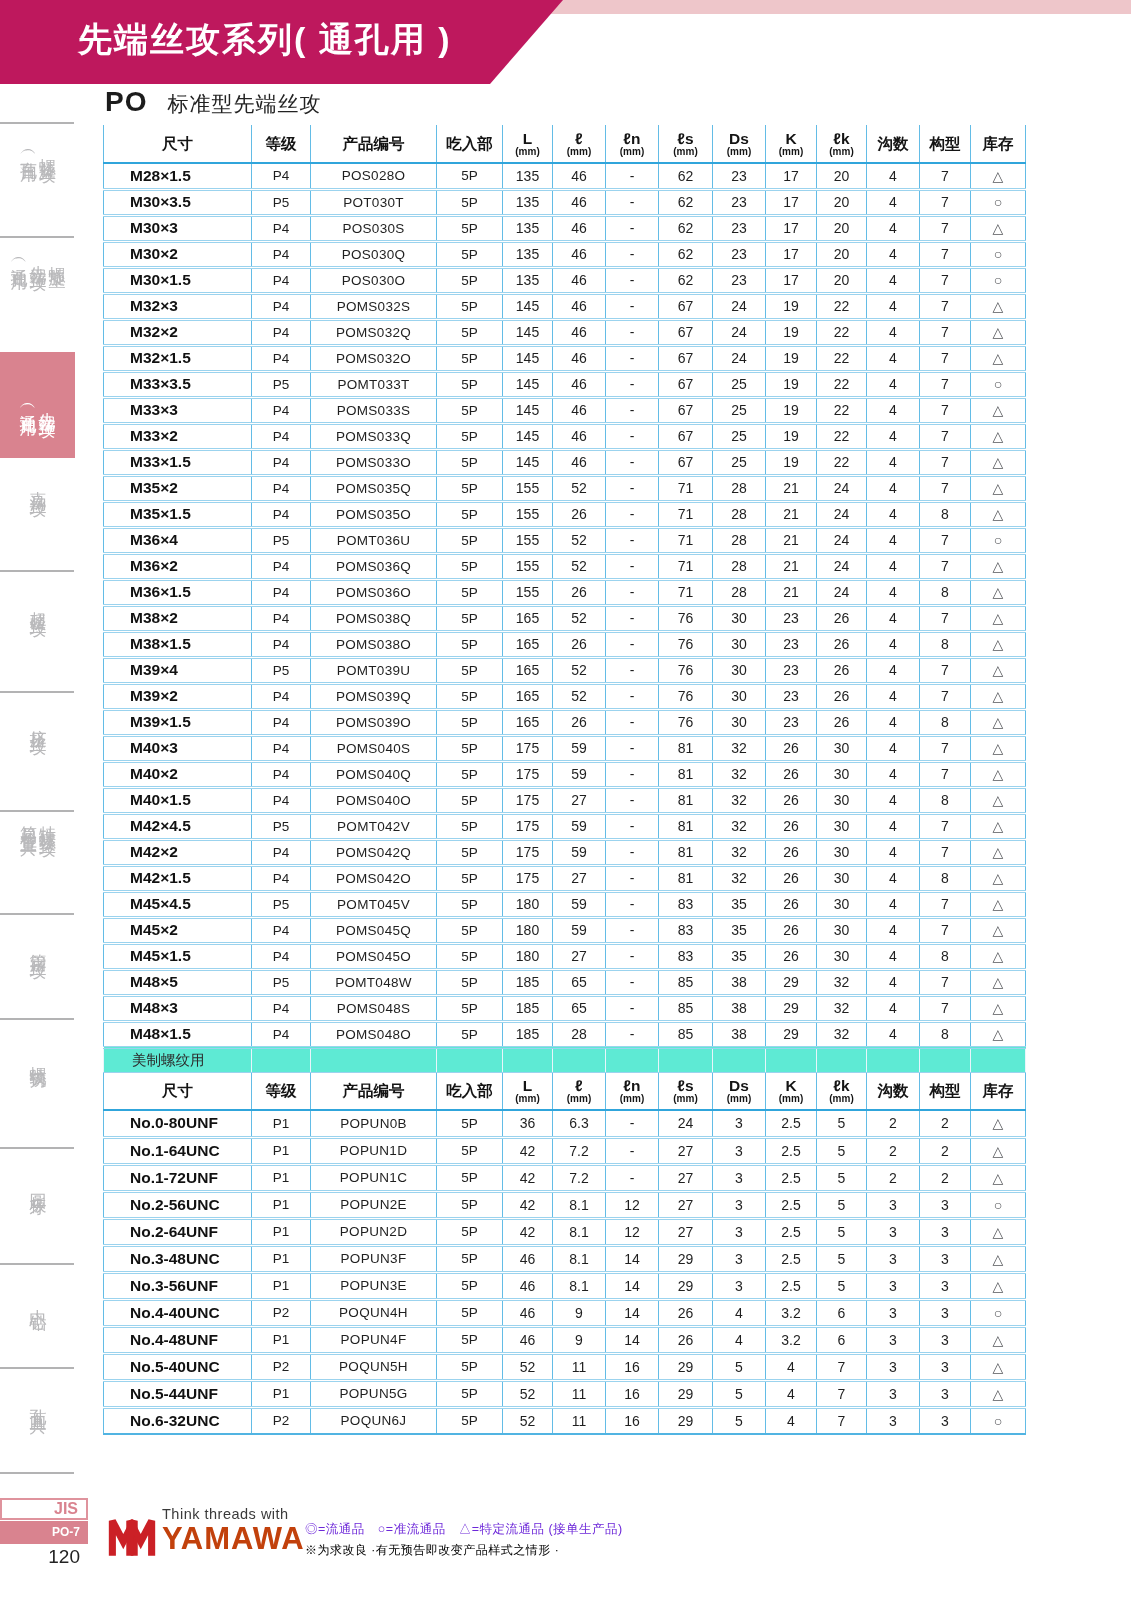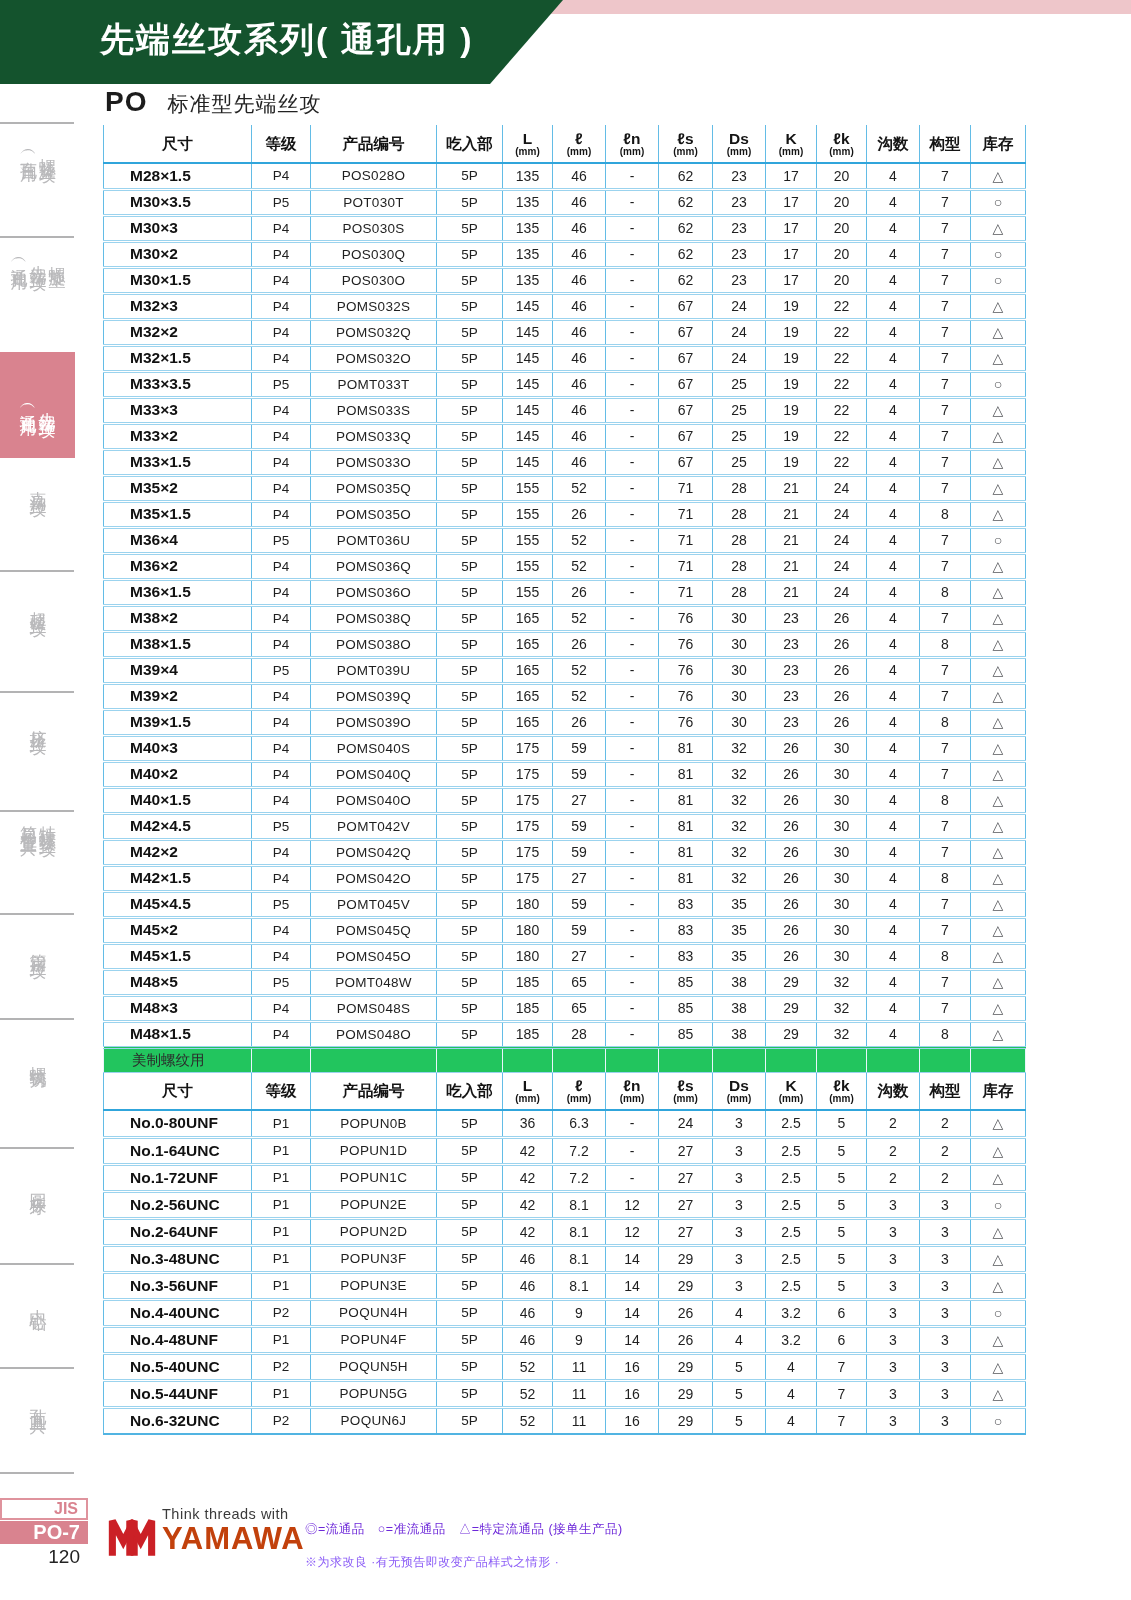--- a/index.html
+++ b/index.html
@@ -1,23 +1,23 @@
 <!DOCTYPE html>
 <html><head>
 <meta charset="utf-8">
 <style>
   * { margin:0; padding:0; box-sizing:border-box; }
   body { background:#ffffff; font-family:"Liberation Sans", sans-serif; }
   .page { position:relative; width:1131px; height:1600px; background:#ffffff; overflow:hidden; }
 
   
   .banner-strip { position:absolute; top:0; left:500px; right:0; height:14px; background:#eec6ca; z-index:1; }
-  .banner-main { position:absolute; top:0; left:0; width:563px; height:84px; background:#14532d; z-index:2;
+  .banner-main { position:absolute; top:0; left:0; width:563px; height:84px; background:#be185d; z-index:2;
                  clip-path:polygon(0 0, 100% 0, calc(100% - 73px) 100%, 0 100%);
-                 display:flex; align-items:center;padding-left:22px; }
+                 display:flex; align-items:center; }
   .banner-title { color:#ffffff; font-size:34px; font-weight:bold; letter-spacing:2px; padding-left:78px; padding-bottom:4px; }
 
   
   .section-heading { position:absolute; top:86px; left:105px; display:flex; align-items:baseline; z-index:2; }
   .section-code { font-size:28px; font-weight:bold; color:#1c1c1c; letter-spacing:1px; }
   .section-sub  { font-size:21px; color:#222222; margin-left:20px; letter-spacing:1px; }
 
   
   .sidebar { position:absolute; left:0; top:0; width:80px; height:1600px; z-index:3; }
   .side-sep { position:absolute; left:0; width:74px; height:2px; background:#b3b3b4; }
@@ -28,21 +28,21 @@
   .side-item .vline { writing-mode:vertical-rl; text-orientation:mixed; letter-spacing:3px; line-height:19px; }
   .item1{top:144px;} .item2{top:252px;} .item4{top:478px;} .item5{top:598px;} .item6{top:716px;}
   .item7{top:812px;} .item8{top:940px;} .item9{top:1052px;} .item10{top:1180px;} .item11{top:1296px;} .item12{top:1396px;}
   .side-item.active { top:352px; height:106px; width:75px; background:#d9838f; color:#ffffff; align-items:center; padding:6px 0; }
 
   
   .jis-box { position:absolute; left:0; top:1498px; width:88px; height:22px; background:#ffffff;
              border:2px solid #df939d; color:#d9838f; font-weight:bold; font-size:16px;
              text-align:right; padding-right:8px; line-height:18px; z-index:3; }
   .po7-box { position:absolute; left:0; top:1521px; width:88px; height:23px; background:#d9838f;
-             color:#ffffff; font-weight:bold; font-size:20px; text-align:right; padding-right:8px; line-height:23px; z-index:3; }
+             color:#ffffff; font-weight:bold; font-size:12px; text-align:right; padding-right:8px; line-height:23px; z-index:3; }
   .page-number { position:absolute; left:0; top:1546px; width:88px; text-align:right; padding-right:8px;
                  font-size:19px; color:#232323; z-index:3; }
 
   
   .spec-table { position:absolute; left:103px; top:125px; width:922px; border-collapse:collapse; table-layout:fixed;
                 color:#1f1f1f; z-index:2; }
   .cw0{width:148px;} .cw1{width:59px;} .cw2{width:126px;} .cw3{width:66px;} .cw4{width:50px;}
   .cw5{width:53px;} .cw6{width:53px;} .cw7{width:54px;} .cw8{width:53px;} .cw9{width:51px;}
   .cw10{width:50px;} .cw11{width:53px;} .cw12{width:51px;} .cw13{width:55px;}
   .spec-table th, .spec-table td { border-left:1.5px solid #63bce6; border-right:1.5px solid #63bce6; text-align:center; }
@@ -50,32 +50,32 @@
   .h-label { font-size:15.5px; font-weight:bold; line-height:1.1; color:#141414; }
   .h-unit  { font-size:10px; font-weight:bold; color:#141414; margin-top:-1px; }
   .data-row td { border-bottom:3px double #9bd3ee; font-size:14px; background:#ffffff; }
   .m-row td { height:26px; }
   .u-row td { height:27px; }
   .data-row td.c0 { text-align:left; padding-left:26px; font-weight:bold; font-size:15.5px; color:#111111; }
   .data-row td.c2 { font-size:13.5px; letter-spacing:0.3px; }
   .data-row td.c1, .data-row td.c3 { font-size:13.5px; }
   .data-row td.c13 { font-size:14px; color:#55565a; }
   .data-row.last td { border-bottom:2.5px solid #51b4e2; }
-  .band-row td { background:#22c55e; height:25px; border-top:1.5px solid #9bd3ee; border-bottom:1.5px solid #9bd3ee;
+  .band-row td { background:#5eead4; height:25px; border-top:1.5px solid #9bd3ee; border-bottom:1.5px solid #9bd3ee;
                  border-left:1px solid #e9f5fb; border-right:1px solid #e9f5fb; }
   .band-row td.band-label { text-align:left; padding-left:28px; font-size:14.5px; color:#2b2b2b; }
 
   
   .footer-logo { position:absolute; left:108px; top:1507px; width:48px; height:56px; z-index:2; }
   .brand-block { position:absolute; left:162px; top:1506px; z-index:2; }
   .brand-tagline { font-size:14.5px; color:#3a3a3a; letter-spacing:0.5px; }
   .brand-name { font-size:31px; font-weight:bold; color:#c2410c; letter-spacing:1px; line-height:1.0; margin-top:1px; }
   .legend-block { position:absolute; left:305px; top:1521px; z-index:2; }
   .legend-line { font-size:12.5px; color:#6d28d9; letter-spacing:0.5px;text-align:right; }
-  .legend-note { font-size:12px; color:#8b5cf6; margin-top:16px; letter-spacing:0.5px; }
+  .legend-note { font-size:12px; color:#000000; margin-top:4px; letter-spacing:0.5px; }
 </style>
 </head>
 <body>
 
 <div class="page">
 
   <div class="banner-strip"></div>
   <div class="banner-main">
     <span class="banner-title">先端丝攻系列( 通孔用 )</span>
   </div>

